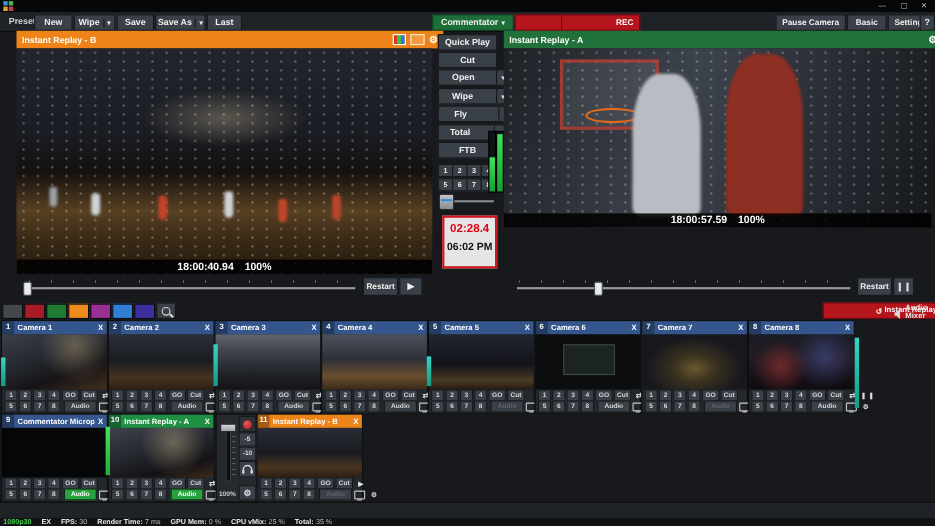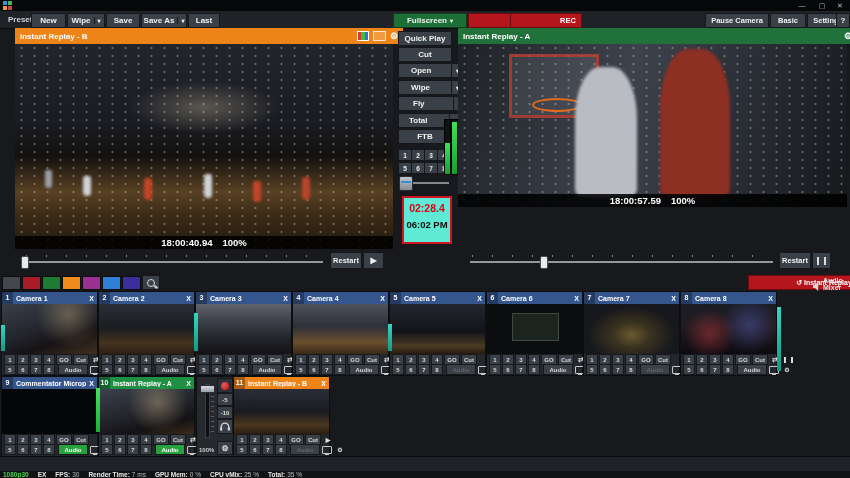--- a/index.html
+++ b/index.html
@@ -46,21 +46,21 @@
   .tbtn{left:398px;width:52px;height:13px;}
   .tbtn .arr{width:11px;height:100%;display:flex;align-items:center;justify-content:center;border-left:1px solid #15171a;font-size:6px;}
   #pad{left:398px;top:149px;width:52px;display:grid;grid-template-columns:repeat(4,12px);grid-gap:1px;}
   #pad .pbtn{width:12px;height:10px;background:#3a4047;border:1px solid #15171a;color:#eee;font-size:6.5px;font-weight:bold;
              display:flex;align-items:center;justify-content:center;cursor:pointer;}
   #tbar-handle{left:399px;top:176px;width:12px;height:13px;background:linear-gradient(#c2c6cc,#868b92);border-radius:2px;border:1px solid #2a2d31;}
   #tbar-handle::after{content:"";position:absolute;left:1px;right:1px;top:4px;height:2px;background:#2f8fd8;}
   #tbar-track{left:413px;top:182px;width:36px;height:2px;background:#85898e;}
   .meterbar{width:5px;background:#101316;border:1px solid #000;}
   .meterfill{position:absolute;left:0;right:0;bottom:0;background:linear-gradient(180deg,#3fe055,#17a12e);}
-  #clock{left:402px;top:196px;width:46px;height:44px;background:#5eead4;border:2px solid #cf1620;text-align:center;}
+  #clock{left:402px;top:196px;width:46px;height:44px;background:#e5e5e5;border:2px solid #cf1620;text-align:center;}
   #clock .r{display:block;font-size:10.5px;font-weight:bold;color:#e00012;margin-top:4px;}
   #clock .t{display:block;font-size:9.5px;font-weight:bold;color:#101010;margin-top:5px;}
   
   .sw{width:17px;height:12px;display:inline-block;border:1px solid #0c0d0f;}
   .i-mag{display:inline-block;width:6px;height:6px;border:1.5px solid #d8d8d8;border-radius:50%;position:relative;}
   .i-mag::after{content:"";position:absolute;width:4px;height:1.5px;background:#d8d8d8;right:-3.5px;bottom:-1.5px;transform:rotate(40deg);}
   
   .tile{position:absolute;width:95px;background:#24272c;border:1px solid #0d0e10;}
   .r1{height:83px;} .r2{height:79px;}
   .tile-h{height:12px;display:flex;align-items:center;font-size:7px;font-weight:bold;color:#fff;}
@@ -146,21 +146,21 @@
     </div>
   <div class="abs btn" style="left:141px;width:44px">
       <span>Save As</span>
       <span class="car split" style="padding-left:3px">▾</span>
     </div>
   <div class="abs btn" style="left:188px;width:30px">
       <span>Last</span>
     </div>
 
   <div class="abs btn btn-green" style="left:393px;width:72px">
-      <span>Fullscreen</span>
+      <span>Commentator</span>
       <span class="car">▾</span>
     </div>
   <div class="abs btn btn-red" style="left:468px;width:40px;font-size:7.5px">STREAM</div>
   <div class="abs btn btn-red" style="left:510px;width:26px;font-size:7.5px">REC</div>
 
   <div class="abs btn" style="left:705px;width:62px;font-size:7.5px">Pause Camera</div>
   <div class="abs btn" style="left:770px;width:34px;font-size:7.5px">Basic</div>
   <div class="abs btn" style="left:807px;width:40px;font-size:7.5px">Settings</div>
   <div class="abs btn" style="left:836px;width:12px;left:836px">?</div>
 </div>

